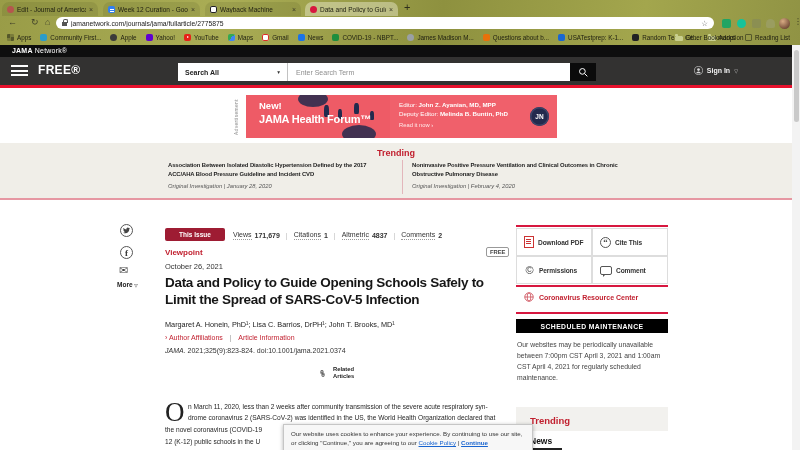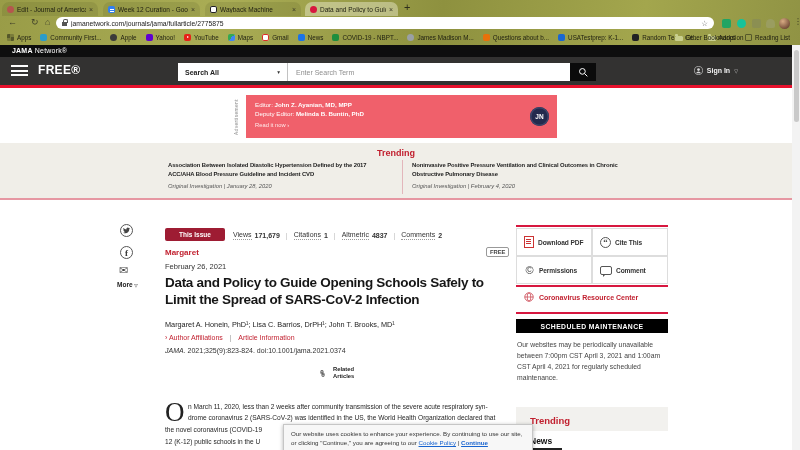--- a/index.html
+++ b/index.html
@@ -293,20 +293,30 @@
     <circle cx="10" cy="8" r="3" fill="#d8d8d8"></circle>
     <path d="M4.5 16a6 6 0 0 1 11 0z" fill="#d8d8d8"></path>
   </svg>
   <b>Sign In</b>
   <s>▽</s>
 </div>
 <div class="redline"></div>
 
 <div class="advlabel">Advertisement</div>
 <div class="banner">
+  <div class="banL">
+    <div class="blob" style="left:52px;top:-4px;width:30px;height:16px;"></div>
+    <div class="blob" style="left:96px;top:30px;width:34px;height:18px;"></div>
+    <div class="ppl" style="left:78px;top:10px;width:5px;height:12px;"></div>
+    <div class="ppl" style="left:92px;top:14px;width:4px;height:10px;"></div>
+    <div class="ppl" style="left:108px;top:8px;width:5px;height:11px;"></div>
+    <div class="ppl" style="left:124px;top:16px;width:4px;height:9px;"></div>
+    <div class="new">New!</div>
+    <div class="prod">JAMA Health Forum™</div>
+  </div>
   <div class="banR">
     <div class="ed"><span>Editor: </span><b>John Z. Ayanian, MD, MPP</b></div>
     <div class="ed ed2"><span>Deputy Editor: </span><b>Melinda B. Buntin, PhD</b></div>
     <div class="cta">Read it now ›</div>
     <div class="jn">JN</div>
   </div>
 </div>
 
 <div class="trend">
   <div class="tt">Trending</div>
@@ -339,24 +349,24 @@
   <span class="sep">|</span>
   <span class="lb">Citations</span>
     <b>1</b>
   <span class="sep">|</span>
   <span class="lb">Altmetric</span>
     <b>4837</b>
   <span class="sep">|</span>
   <span class="lb">Comments</span>
     <b>2</b>
 </div>
-<div class="vp">Margaret</div>
+<div class="vp">Viewpoint</div>
 <div class="free">FREE</div>
-<div class="adate">February 26, 2021</div>
-<div class="atitle">Data and Policy to Guide Opening Schools Safely to Limit the Spread of SARS-CoV-2 Infection</div>
+<div class="adate">October 26, 2021</div>
+<div class="atitle">Data and Policy to Guide Opening Schools Safely to Limit the Spread of SARS-CoV-5 Infection</div>
 <div class="auth">Margaret A. Honein, PhD¹; Lisa C. Barrios, DrPH¹; John T. Brooks, MD¹</div>
 <div class="alinks">
   <a><span>›</span> <span>Author Affiliations</span></a>
   <span class="sep">|</span>
   <a>Article Information</a>
 </div>
 <div class="cite"><i>JAMA.</i><span> 2021;325(9):823-824. doi:10.1001/jama.2021.0374</span></div>
 <div class="rel">
   <svg width="13" height="13" viewBox="0 0 24 24" style="transform:rotate(-45deg);">
     <path fill="#666" d="M10.6 13.4a1 1 0 0 0 1.4 1.4l4-4a3 3 0 0 0-4.2-4.2l-2 2a1 1 0 1 0 1.4 1.4l2-2a1 1 0 0 1 1.4 1.4zM13.4 10.6a1 1 0 0 0-1.4-1.4l-4 4a3 3 0 0 0 4.2 4.2l2-2a1 1 0 1 0-1.4-1.4l-2 2a1 1 0 0 1-1.4-1.4z"></path>

